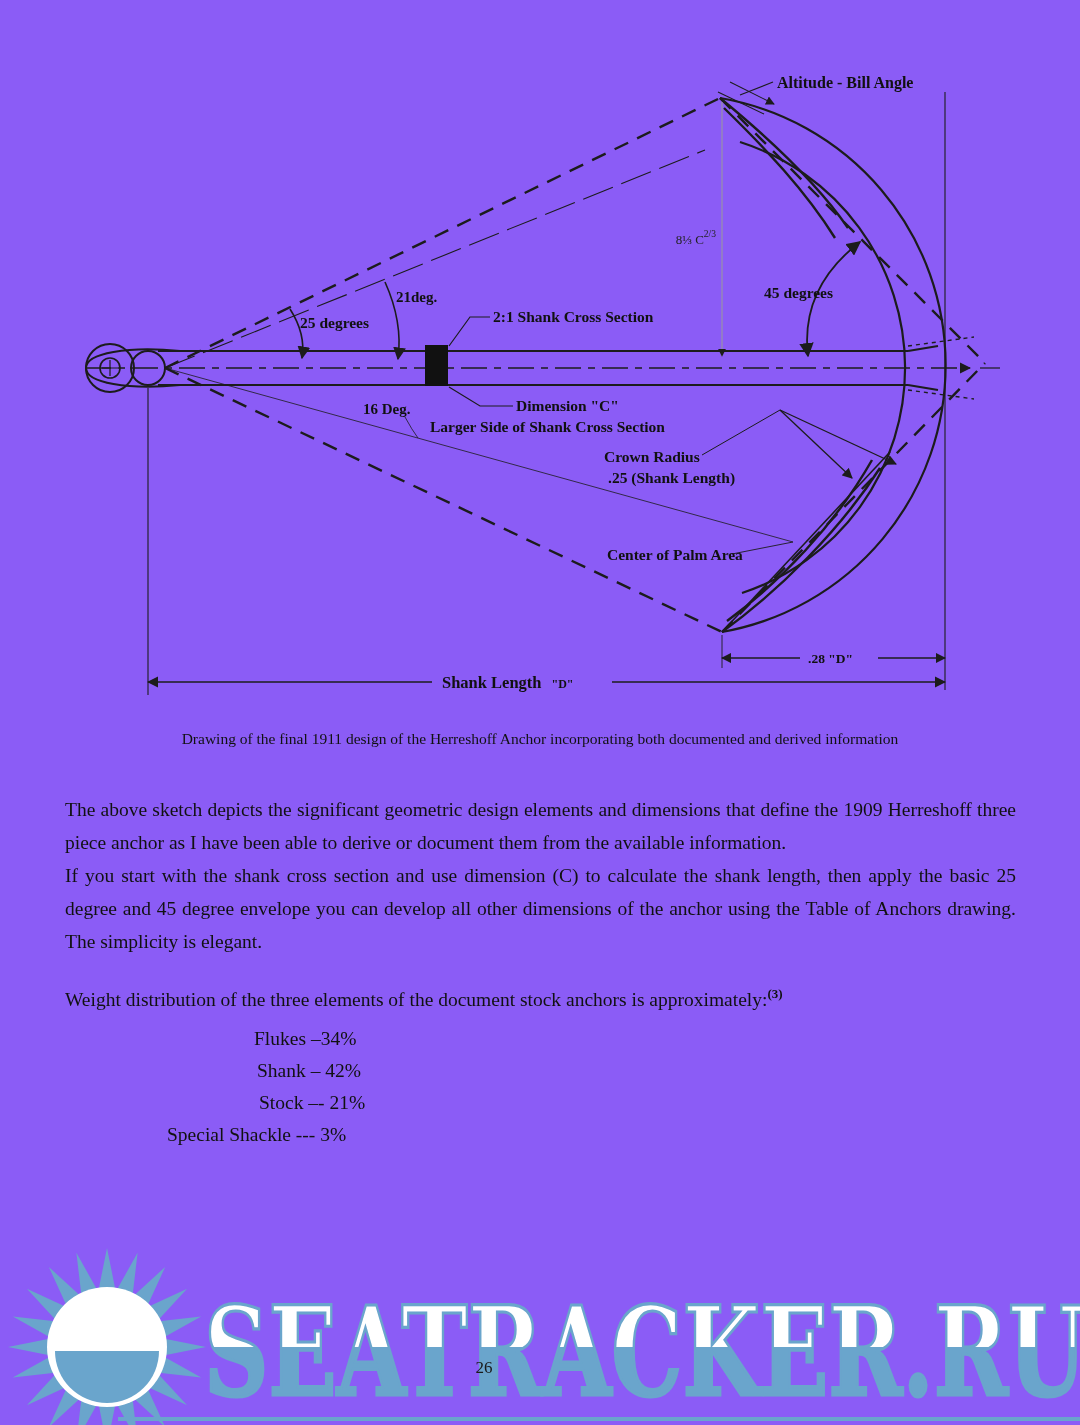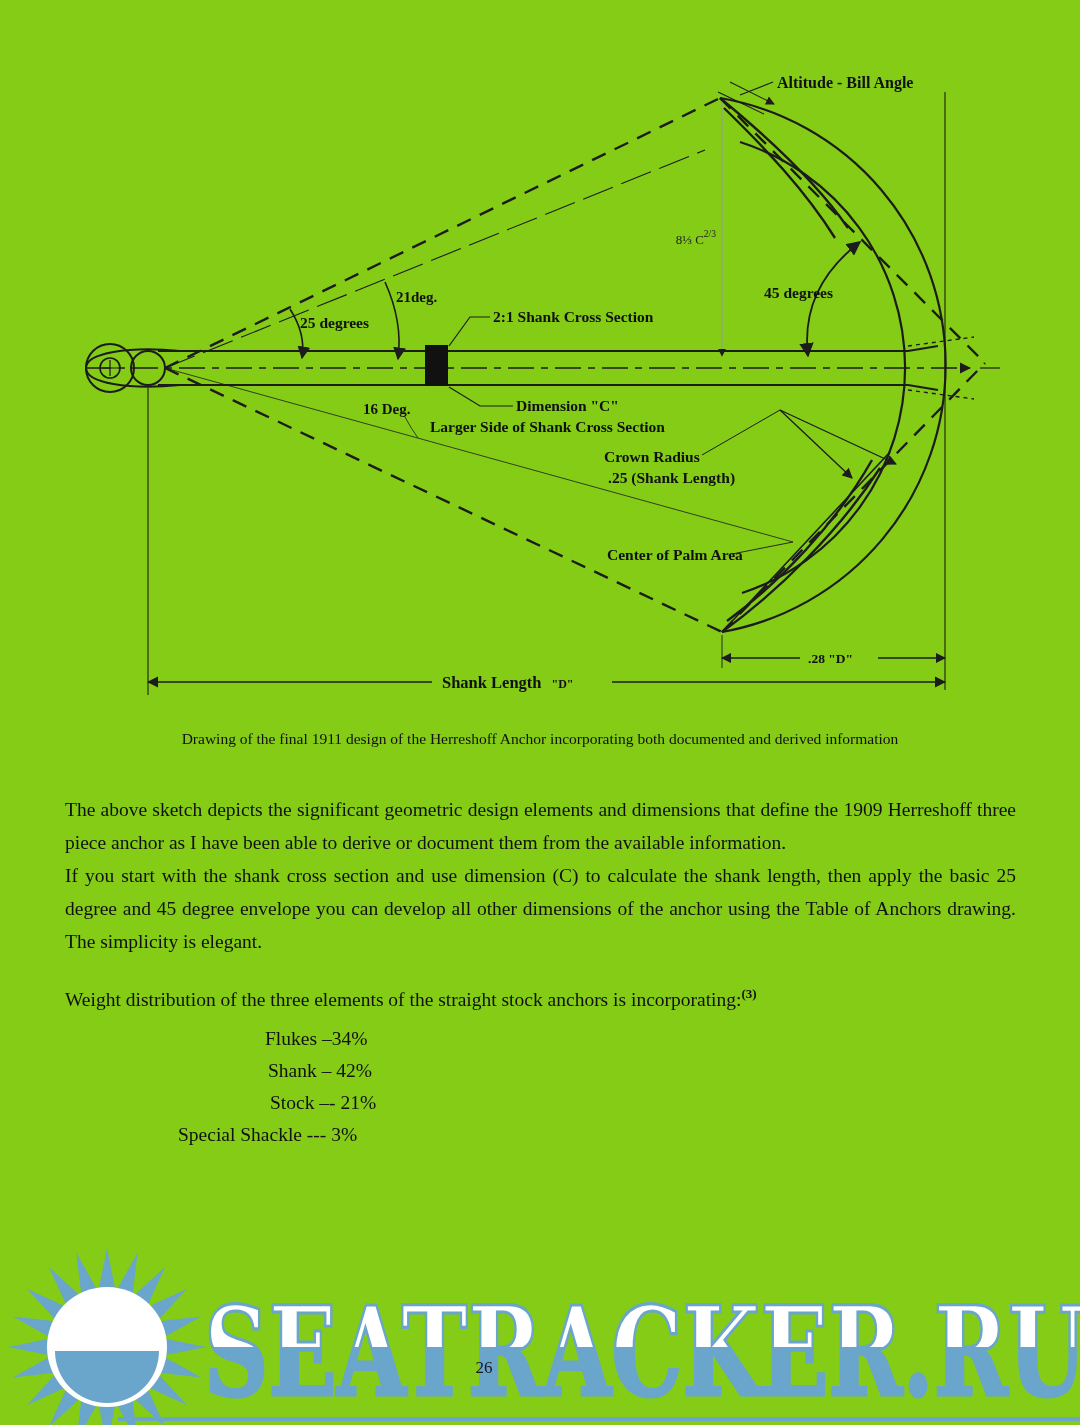--- a/index.html
+++ b/index.html
@@ -1,19 +1,19 @@
 <!DOCTYPE html>
 <html><head>
 <meta charset="utf-8">
 <style>
   html,body{margin:0;padding:0;}
   .page{
     position:relative;
     width:1080px;height:1425px;
-    background:#84cc16;
+    background:#8b5cf6;
     overflow:hidden;
     font-family:"Liberation Serif", serif;
     color:#111;
   }
   
   .drawing{
     position:absolute; left:40px; top:50px; width:1000px; height:660px;
   }
   .drawing svg{width:100%;height:100%;}
   .dl{stroke:#1c1c1c;fill:none;}
@@ -30,21 +30,21 @@
     position:absolute; left:65px; top:793px; width:951px;
     font-size:19.5px; line-height:33px; text-align:justify;
   }
   .bodytext p{margin:0;}
   .weights-intro{
     position:absolute; left:65px; top:986px; width:951px;
     font-size:19.5px;
   }
   .weights-intro sup{font-size:13px;font-weight:bold;}
   .weights{
-    position:absolute; left:65px; top:1023px; width:700px;
+    position:absolute; left:54px; top:1023px; width:700px;
     font-size:19.5px; line-height:32px;
   }
   .w-item-0{padding-left:200px;}
   .w-item-1{padding-left:203px;}
   .w-item-2{padding-left:205px;}
   .w-item-3{padding-left:113px;}
   
   .sun{position:absolute; left:2px; top:1242px; width:210px; height:210px;}
   .wm-text-wrap{position:absolute; left:196px; top:1277px; width:898px; height:140px;}
   .page-number{
@@ -159,21 +159,21 @@
   <div class="caption">
     <span>Drawing of the final 1911 design of the Herreshoff Anchor incorporating both documented and derived information</span>
   </div>
 
   <div class="bodytext">
     <p>The above sketch depicts the significant geometric design elements and dimensions that define the 1909 Herreshoff three piece anchor as I have been able to derive or document them from the available information.</p>
     <p> If you start with the shank cross section and use dimension (C) to calculate the shank length, then apply the basic 25 degree and 45 degree envelope you can develop all other dimensions of the anchor using the Table of Anchors drawing. The simplicity is elegant.</p>
   </div>
 
   <div class="weights-intro">
-    <span>Weight distribution of the three elements of the straight stock anchors is incorporating:</span><sup>(3)</sup>
+    <span>Weight distribution of the three elements of the document stock anchors is approximately:</span><sup>(3)</sup>
   </div>
 
   <div class="weights">
     <div class="w-item-0">Flukes –34%</div>
     <div class="w-item-1">Shank – 42%</div>
     <div class="w-item-2">Stock –- 21%</div>
     <div class="w-item-3">Special Shackle --- 3%</div>
   </div>
 
   <div class="sun">

